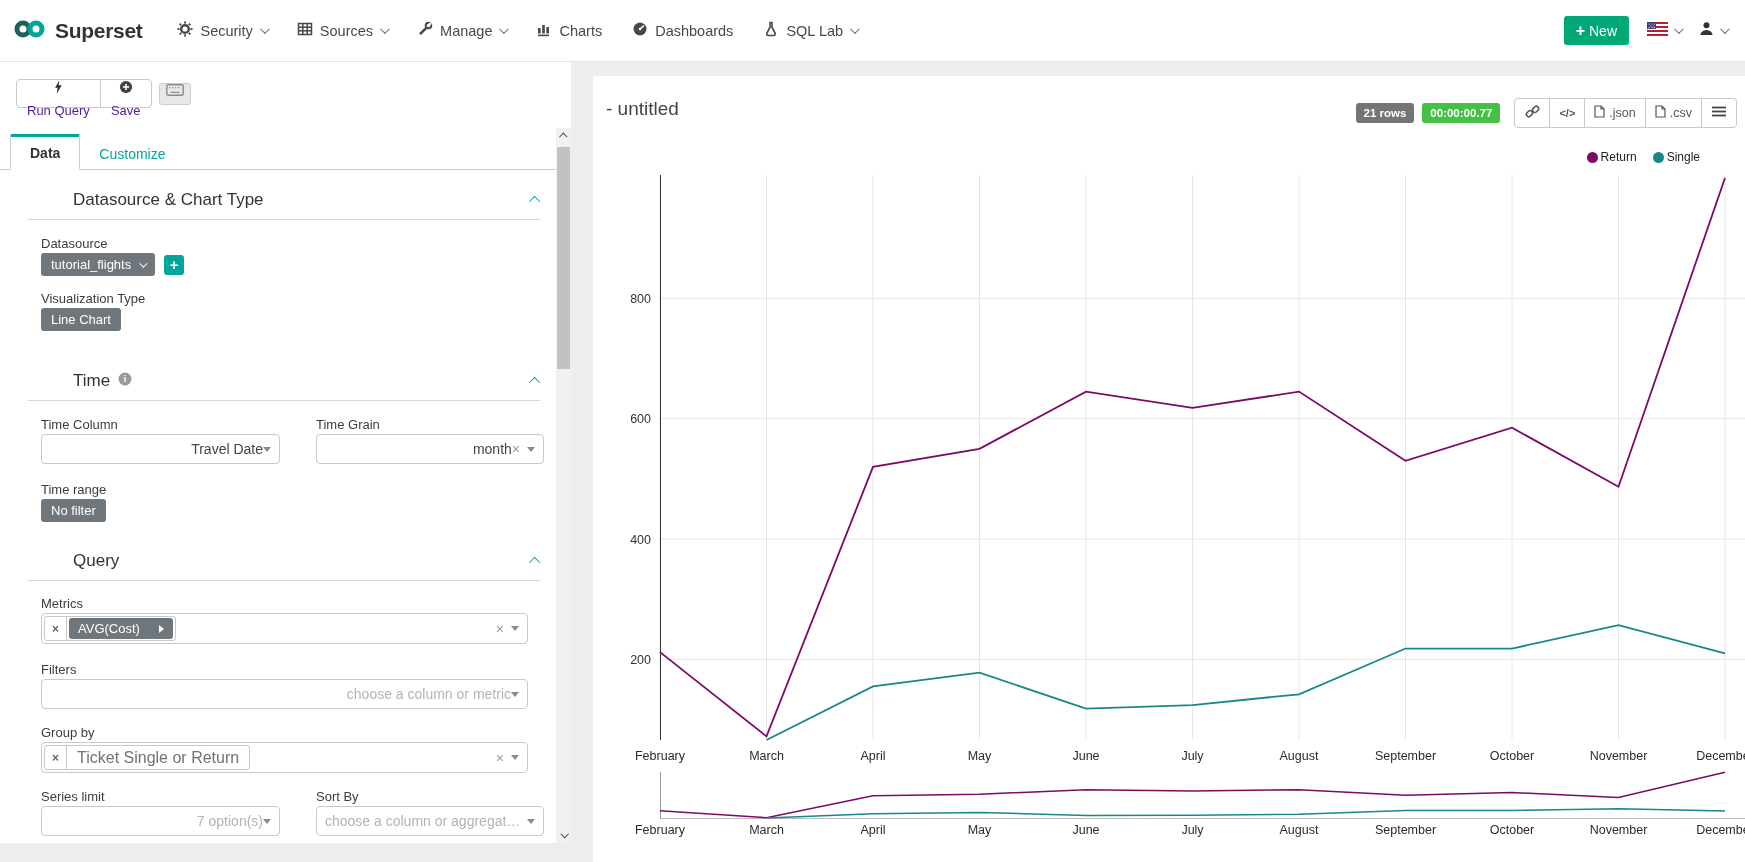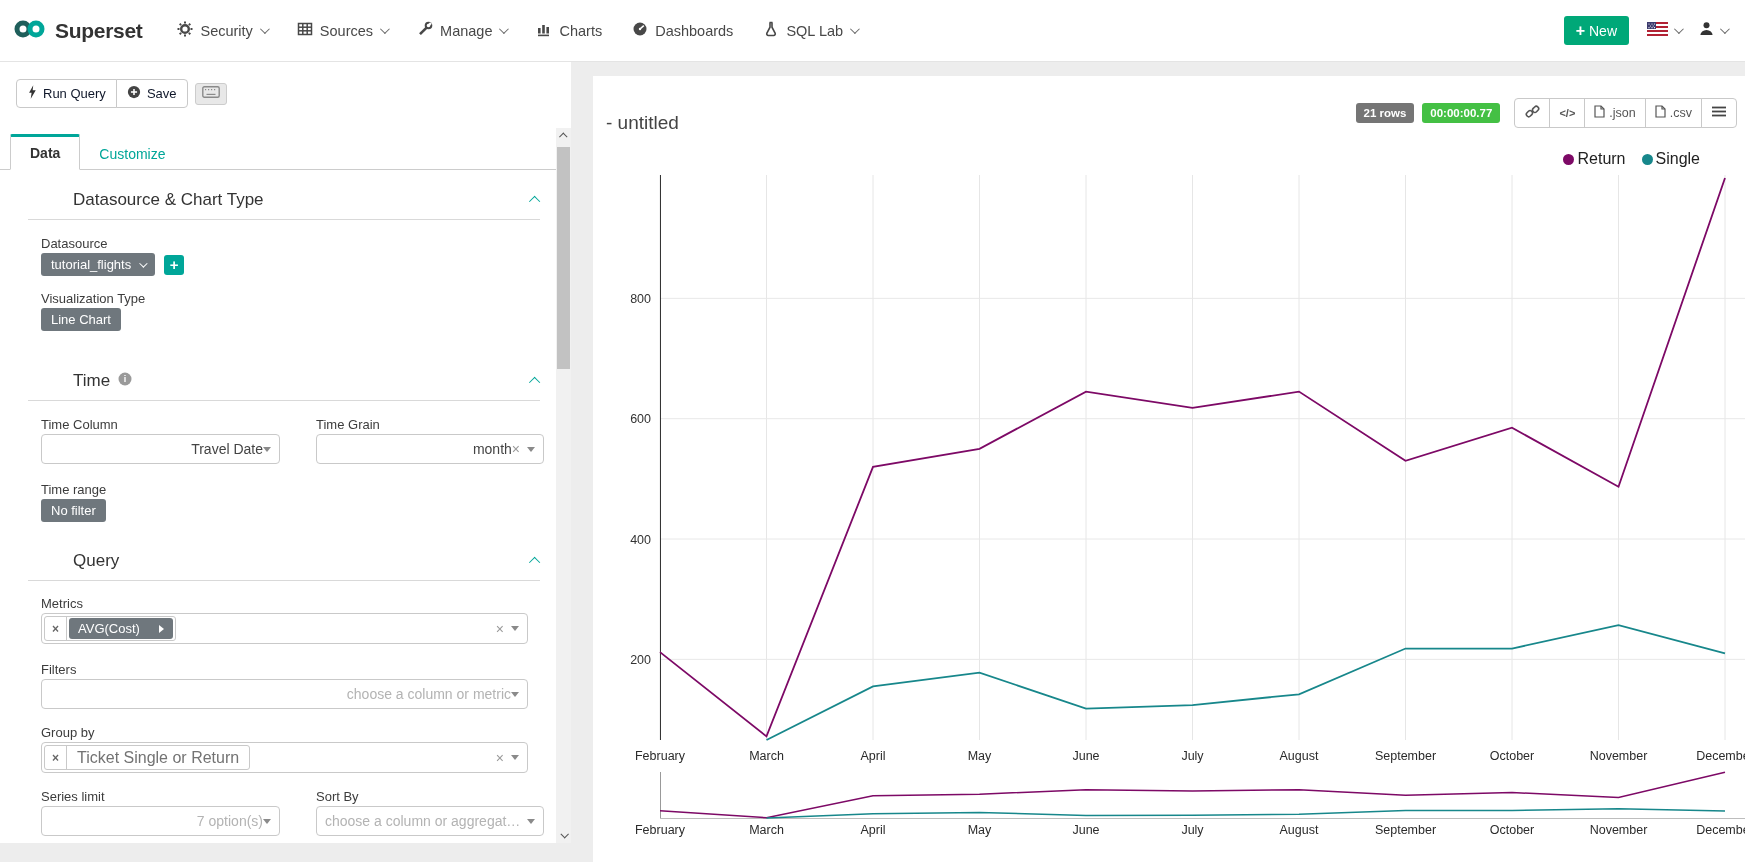--- a/index.html
+++ b/index.html
@@ -21,22 +21,22 @@
              padding:0 12px; font-size:14px; display:flex; align-items:center; gap:4px; cursor:pointer; }
   .btn-new .plus { font-size:16px; font-weight:bold; line-height:1; }
   .chev { display:inline-block; width:7px; height:7px; border-right:1.8px solid #6b6b6b;
           border-bottom:1.8px solid #6b6b6b; transform:rotate(45deg) translateY(-2px); }
   .chev.teal { border-color:#00A699; transform:rotate(-135deg) translateY(-2px); width:8px; height:8px; }
   .nav-caret-group { display:flex; align-items:center; gap:6px; cursor:pointer; }
 
   
   .panel { position:absolute; left:0; top:62px; width:571px; height:781px; background:#fff; }
   .toolbar { position:absolute; left:16px; top:17px; display:flex; align-items:center; }
-  .btn { background:#fff; border:1px solid #c9c9c9; color:#0f172a; font-size:13px; height:29px;
-         display:flex; align-items:center; gap:6px; padding:0 10px; cursor:pointer; }
+  .btn { background:#fff; border:1px solid #c9c9c9; color:#4c1d95; font-size:13px; height:29px;
+         display:flex; align-items:center; gap:6px; padding:0 10px; cursor:pointer;flex-direction:column; }
   .btn-run { border-radius:4px 0 0 4px; }
   .btn-save { border-radius:0 4px 4px 0; margin-left:-1px; }
   .btn-kbd { margin-left:7px; background:#e8e8e8; border:1px solid #ccc; border-radius:3px;
              height:22px; padding:0 6px; }
   .tabstrip { position:absolute; left:0; top:72px; width:556px; height:36px; border-bottom:1px solid #ccc;
               display:flex; align-items:flex-end; padding-left:10px; }
   .tab { font-size:14px; padding:8px 19px; cursor:pointer; position:relative; top:1px; }
   .tab.active { background:#fff; border:1px solid #ccc; border-bottom:1px solid #fff;
                 border-top:3px solid #00A699; font-weight:bold; color:#333; border-radius:2px 2px 0 0; }
   .tab.link { color:#00A699; }
@@ -77,33 +77,33 @@
   .sbar { position:absolute; left:556px; top:66px; width:15px; height:715px; background:#f1f1f1; }
   .sbar .arr { position:absolute; left:0; width:15px; height:16px; display:flex; align-items:center;
                justify-content:center; cursor:pointer; }
   .sbar .arr span { width:6px; height:6px; border-right:1.6px solid #555; border-bottom:1.6px solid #555; }
   .arr.up { top:0; } .arr.up span { transform:rotate(-135deg) translateY(-1px); }
   .arr.dn { bottom:0; } .arr.dn span { transform:rotate(45deg) translateY(-1px); }
   .sthumb { position:absolute; left:1px; top:19px; width:13px; height:222px; background:#c2c2c2; cursor:pointer; }
 
   
   .card { position:absolute; left:593px; top:76px; right:0; bottom:0; background:#fff; }
-  .chart-title { position:absolute; left:13px; top:36px; font-size:19px; color:#444; cursor:text; }
+  .chart-title { position:absolute; left:13px; top:22px; font-size:19px; color:#444; cursor:text; }
   .header-right { position:absolute; right:8px; top:22px; display:flex; align-items:center; gap:8px; }
   .pill { font-size:11.5px; font-weight:600; color:#fff; border-radius:3px; padding:4px 8px; }
   .pill.rows { background:#757575; }
   .pill.timer { background:#44C044; margin-right:6px; }
   .btn-group { display:flex; }
   .gbtn { background:#fff; border:1px solid #c9c9c9; height:30px; min-width:36px; margin-left:-1px;
           display:flex; align-items:center; justify-content:center; gap:4px; padding:0 9px;
           font-size:12.5px; color:#555; cursor:pointer; }
   .gbtn:first-child { border-radius:4px 0 0 4px; margin-left:0; }
   .gbtn:last-child { border-radius:0 4px 4px 0; }
   .legend { position:absolute; right:45px; top:74px; display:flex; gap:16px; }
-  .legend-item { display:flex; align-items:center; gap:3px; font-size:16px; color:#222; cursor:pointer; }
+  .legend-item { display:flex; align-items:center; gap:3px; font-size:12px; color:#222; cursor:pointer; }
   .legend-dot { width:11px; height:11px; border-radius:50%; }
   #chart-svg { position:absolute; left:0; top:64px; }
   text { font-family:"Liberation Sans", sans-serif; }
 </style>
 </head>
 <body>
 
 <div id="app">
 
   <div class="navbar">

